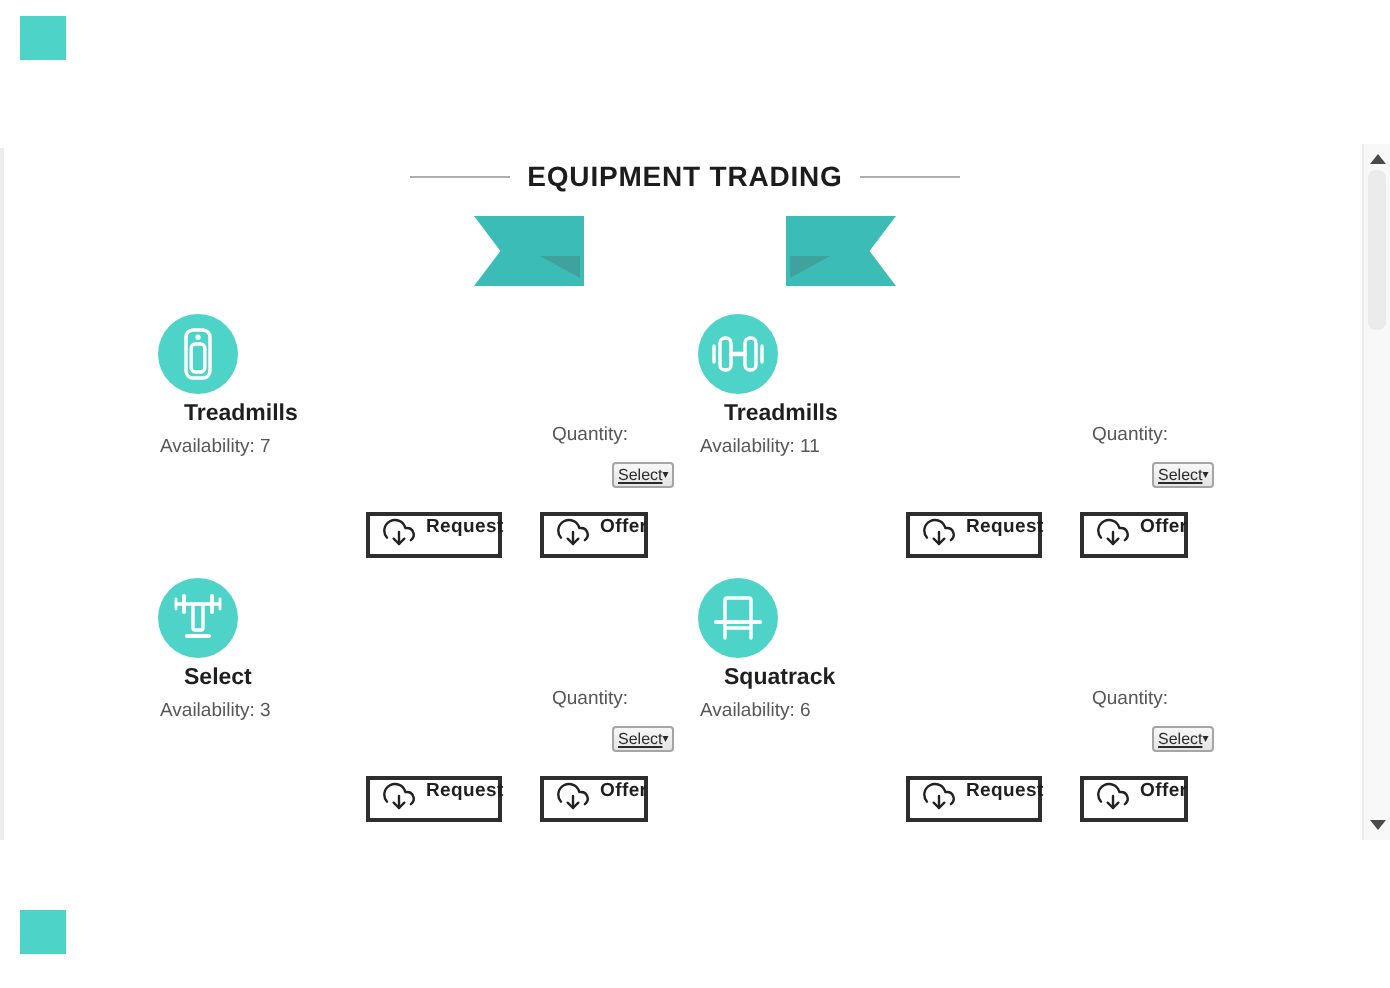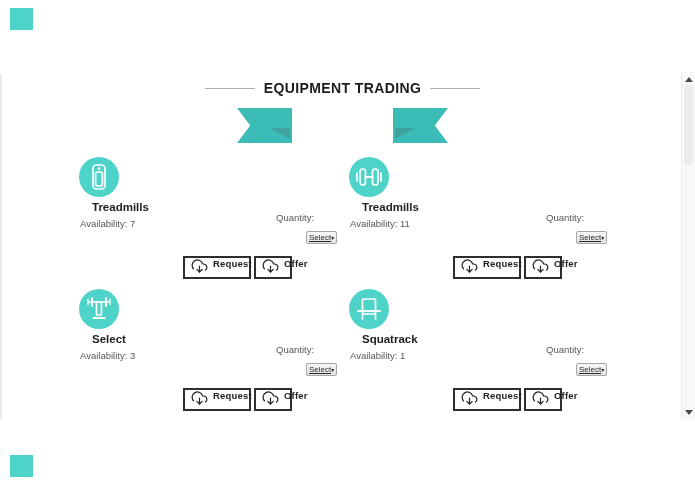--- a/index.html
+++ b/index.html
@@ -43,21 +43,21 @@
   .qty{position:absolute;left:276px;top:65px;width:60px;text-align:left;font-size:9.5px;color:#575757;}
   .select{position:absolute;left:306px;top:84px;width:31px;height:13px;box-sizing:border-box;
           border:1px solid #a5a5a5;background:linear-gradient(#f7f7f7,#e4e4e4);border-radius:2px;
           display:flex;align-items:center;justify-content:space-between;padding:0 2px;cursor:default;}
   .select .stxt{font-size:8px;color:#2a2a2a;text-decoration:underline;}
   .select .caret{font-size:6px;color:#2a2a2a;line-height:1;}
   .btn{position:absolute;top:109px;height:23px;box-sizing:border-box;border:2px solid #2e2e2e;background:#fff;
        display:flex;align-items:flex-start;gap:5px;padding:0 4px 0 6px;cursor:pointer;font-family:inherit;}
   .btn span{font-size:9.5px;font-weight:700;color:#1f1f1f;letter-spacing:.2px;}
   .btn.req{left:183px;width:68px;}
-  .btn.off{left:254px;width:38px;}
+  .btn.off{left:270px;width:54px;}
   .btn svg{flex:none;}
 
   
   .scrollbar{position:absolute;left:681px;top:72px;width:14px;height:348px;background:#f8f8f8;
              border-left:1px solid #ececec;box-sizing:border-box;}
   .sb-thumb{position:absolute;left:2px;top:13px;width:9px;height:80px;background:#ebebeb;border-radius:4px;}
   .sb-up{position:absolute;left:3px;top:5px;width:0;height:0;
          border-left:4px solid transparent;border-right:4px solid transparent;border-bottom:5px solid #4a4a4a;}
   .sb-down{position:absolute;left:3px;bottom:5px;width:0;height:0;
          border-left:4px solid transparent;border-right:4px solid transparent;border-top:5px solid #4a4a4a;}
@@ -192,21 +192,21 @@
   <div class="card p3">
     <div class="circle">
       <svg width="34" height="34" viewBox="0 0 34 34" fill="none" stroke="#ffffff" stroke-width="1.7" stroke-linecap="round">
         <rect x="10.5" y="7" width="13" height="15" rx="1"></rect>
         <line x1="6" y1="19" x2="28" y2="19" stroke-width="2"></line>
         <line x1="10.5" y1="22" x2="10.5" y2="27"></line>
         <line x1="23.5" y1="22" x2="23.5" y2="27"></line>
       </svg>
     </div>
     <div class="cname">Squatrack</div>
-    <div class="avail">Availability: 1</div>
+    <div class="avail">Availability: 6</div>
     <div class="qty">Quantity:</div>
     <div class="select">
       <span class="stxt">Select</span>
       <span class="caret">▾</span>
     </div>
     <button class="btn req">
       <svg width="17" height="16" viewBox="0 0 24 24" fill="none" stroke="#222" stroke-width="1.8" stroke-linecap="round" stroke-linejoin="round">
         <path d="M20.88 18.09A5 5 0 0 0 18 9h-1.26A8 8 0 1 0 3 16.29"></path>
           <polyline points="8 17 12 21 16 17"></polyline>
           <line x1="12" y1="12" x2="12" y2="21"></line>

